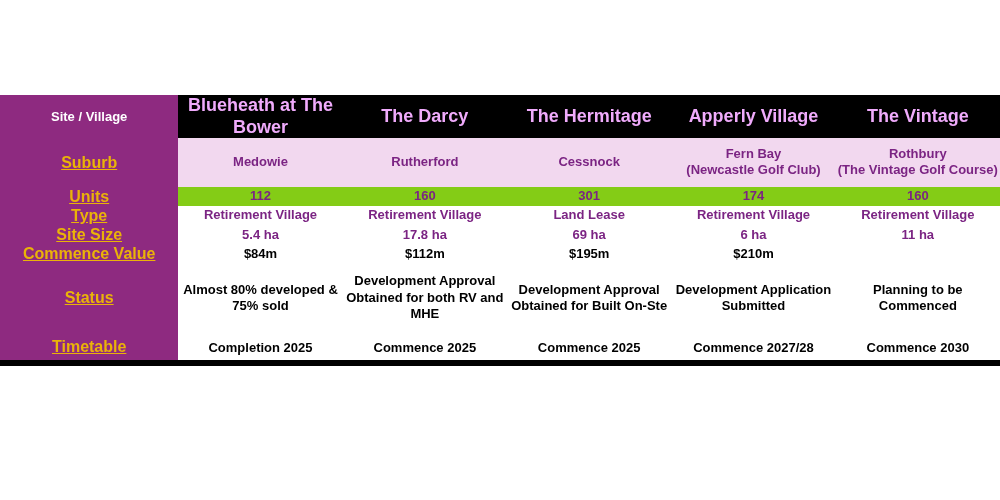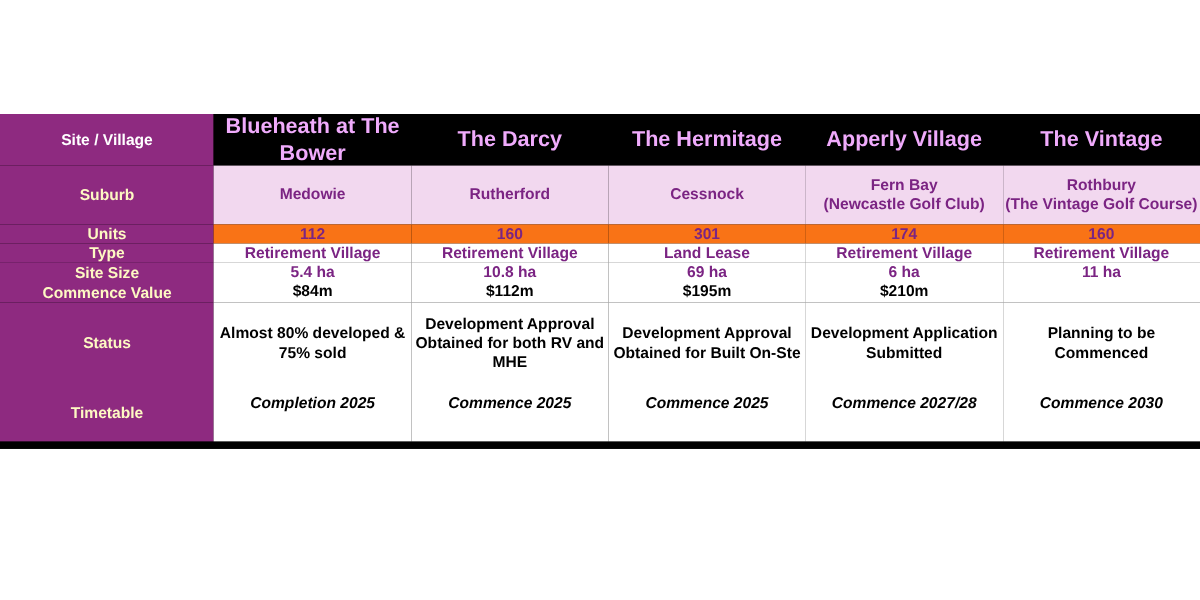--- a/index.html
+++ b/index.html
@@ -35,27 +35,28 @@
   table.matrix td, table.matrix th {
     padding: 0;
     margin: 4px;
     vertical-align: middle;
     text-align: center;
     border: 0;
   }
   
   .rowlabel {
     background: #8e2a80;
-    color: #fef9c3;
+    color: #eab308;
     font-weight: bold;
-    font-size: 13px;
+    font-size: 16px;
     text-align: left;
     padding: 6px 0 6px 10px;
     border-bottom: 2px solid #ffffff;
     line-height: 1.2;
+    text-decoration: underline;
   }
   
   .hdr {
     background: #000000;
     color: #f0abfc;
     font-weight: bold;
     font-size: 18px;
     padding: 7px 6px;
     line-height: 1.2;
   }
@@ -73,26 +74,26 @@
     background: #ffffff;
     color: #7b2483;
     font-weight: bold;
     font-size: 13px;
     padding: 6px 5px;
     line-height: 1.25;
     border-left: 1px solid #d9d9d9;
     border-bottom: 1px solid #e6e6e6;
   }
   .cell.pinkish { background: #f2d8ef; }
-  .cell.pinklight { background: #f97316; }
+  .cell.pinklight { background: #84cc16; }
   .cell.dark { color: #000000; }
   .cell.plain { background: #ffffff; }
   tr.r-suburb .cell { padding-top: 8px; padding-bottom: 8px; }
   tr.r-status .cell { padding-top: 10px; padding-bottom: 10px; }
-  tr.r-timetable .cell { padding-top: 8px; padding-bottom: 23px; font-style: italic; }
+  tr.r-timetable .cell { padding-top: 8px; padding-bottom: 4px; }
   
   .bottom-strip {
     height: 6px;
     background: #000000;
   }
   .top-strip {
     height: 0px;
     background: #000000;
   }
 </style>
@@ -140,21 +141,21 @@
             <td class="rowlabel">Type</td>
             <td class="cell plain">Retirement Village</td>
             <td class="cell plain">Retirement Village</td>
             <td class="cell plain">Land Lease</td>
             <td class="cell plain">Retirement Village</td>
             <td class="cell plain">Retirement Village</td>
           </tr>
           <tr class="r-site-size">
             <td class="rowlabel">Site Size</td>
             <td class="cell plain">5.4 ha</td>
-            <td class="cell plain">10.8 ha</td>
+            <td class="cell plain">17.8 ha</td>
             <td class="cell plain">69 ha</td>
             <td class="cell plain">6 ha</td>
             <td class="cell plain">11 ha</td>
           </tr>
           <tr class="r-project-value">
             <td class="rowlabel">Commence Value</td>
             <td class="cell dark">$84m</td>
             <td class="cell dark">$112m</td>
             <td class="cell dark">$195m</td>
             <td class="cell dark">$210m</td>

